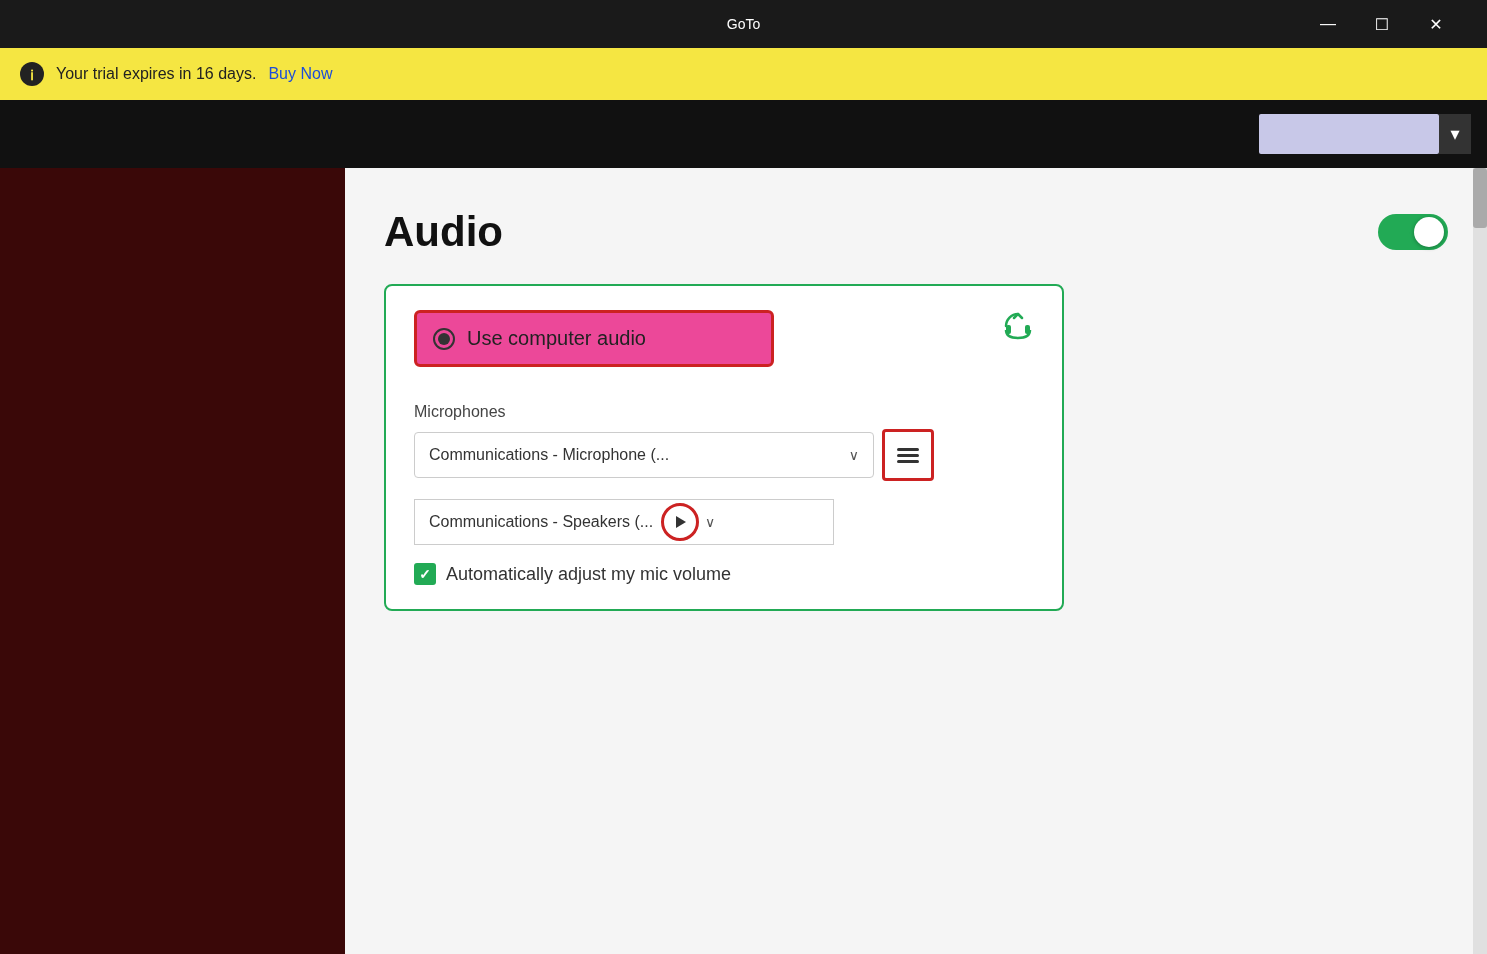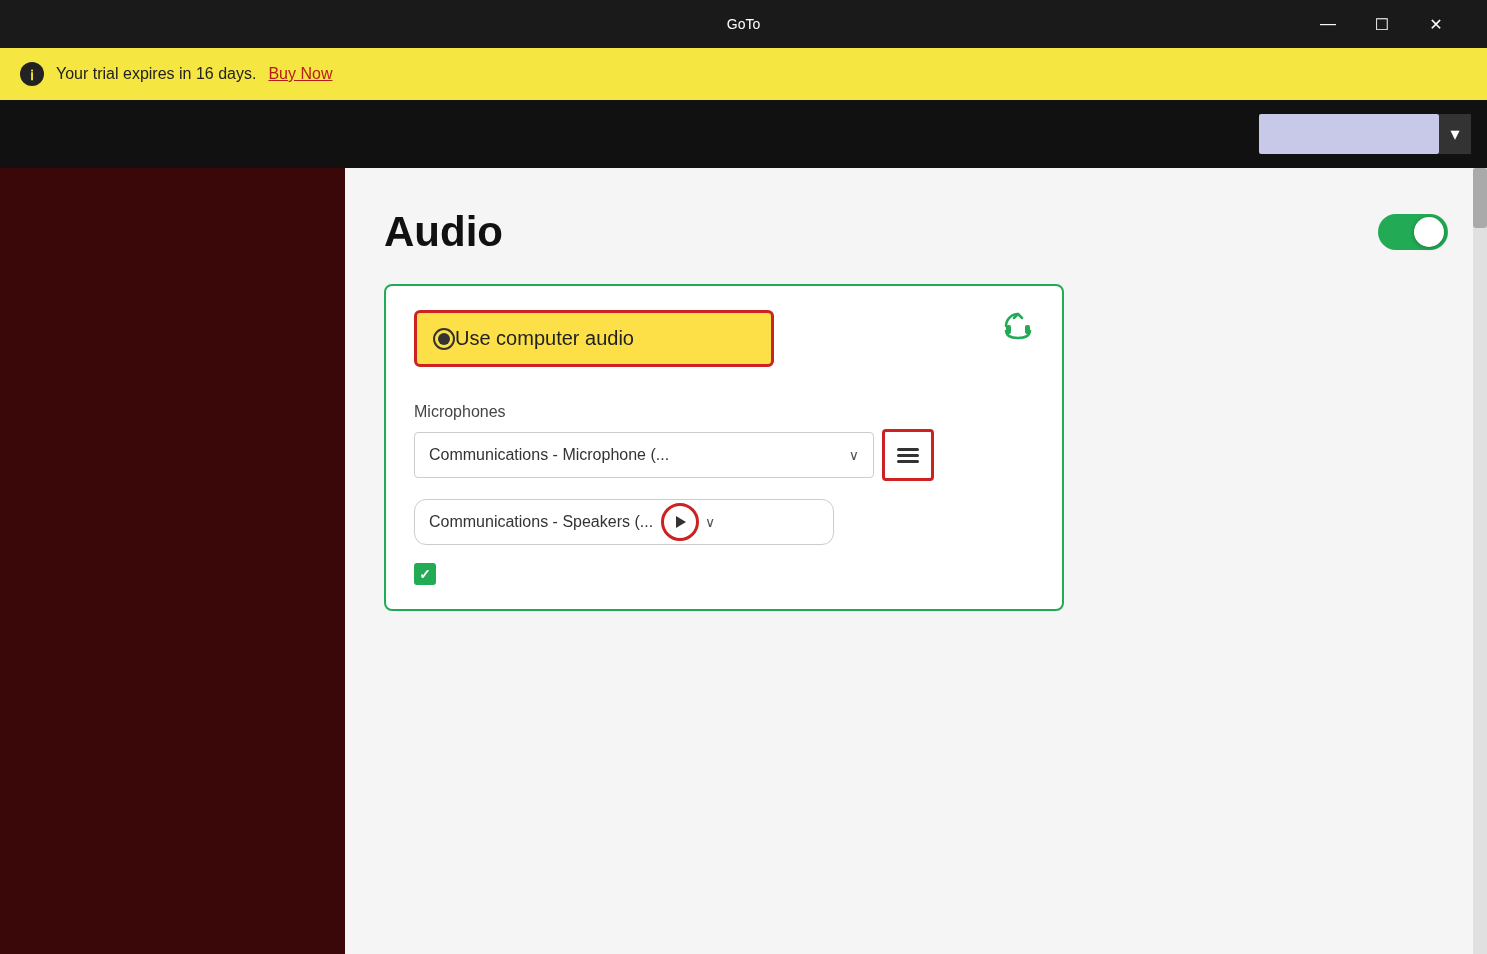--- a/index.html
+++ b/index.html
@@ -70,23 +70,22 @@
       color: #f5e642;
       font-weight: bold;
       font-size: 14px;
       flex-shrink: 0;
     }
     .trial-banner-text {
       font-size: 16px;
       color: #222;
     }
     .trial-banner-link {
-      color: #b91c1c;
-      font-size: 16px;
-      text-decoration: underline;
+      color: #1d4ed8;
+      font-size: 16px;
       cursor: pointer;
     }
 
     
     .app-toolbar {
       width: 100%;
       height: 68px;
       background: #111;
       display: flex;
       align-items: center;
@@ -183,26 +182,27 @@
       background: #fff;
       border: 2px solid #22aa55;
       border-radius: 8px;
       padding: 24px 28px;
     }
 
     
     .use-computer-audio-row {
       display: flex;
       align-items: center;
+      gap: 12px;
       padding: 14px 16px;
       border: 3px solid #cc2222;
       border-radius: 6px;
       margin-bottom: 24px;
       width: 360px;
-      background: #fde047;
+      background: #ec4899;
     }
     .radio-circle {
       width: 22px;
       height: 22px;
       border-radius: 50%;
       border: 2px solid #333;
       display: flex;
       align-items: center;
       justify-content: center;
       flex-shrink: 0;
@@ -303,21 +303,21 @@
       justify-content: center;
       cursor: pointer;
       flex-shrink: 0;
     }
 
     
     .speakers-select {
       width: 420px;
       height: 46px;
       border: 1.5px solid #ccc;
-      border-radius: 12px;
+      border-radius: 0;
       padding: 0 14px;
       font-size: 16px;
       color: #333;
       background: #fff;
       display: flex;
       align-items: center;
     }
 
     
     .checkbox-row {
@@ -465,20 +465,21 @@
             </div>
             <span class="select-chevron" style="margin-left:6px;">∨</span>
           </div>
         </div>
       </div>
 
       <div class="checkbox-row">
         <div class="checkbox-box">
           <span class="checkbox-check">✓</span>
         </div>
+        <span class="checkbox-label">Automatically adjust my mic volume</span>
       </div>
 
     </div>
 
   </div>
 
   <div class="scrollbar-track">
     <div class="scrollbar-thumb"></div>
   </div>
 

